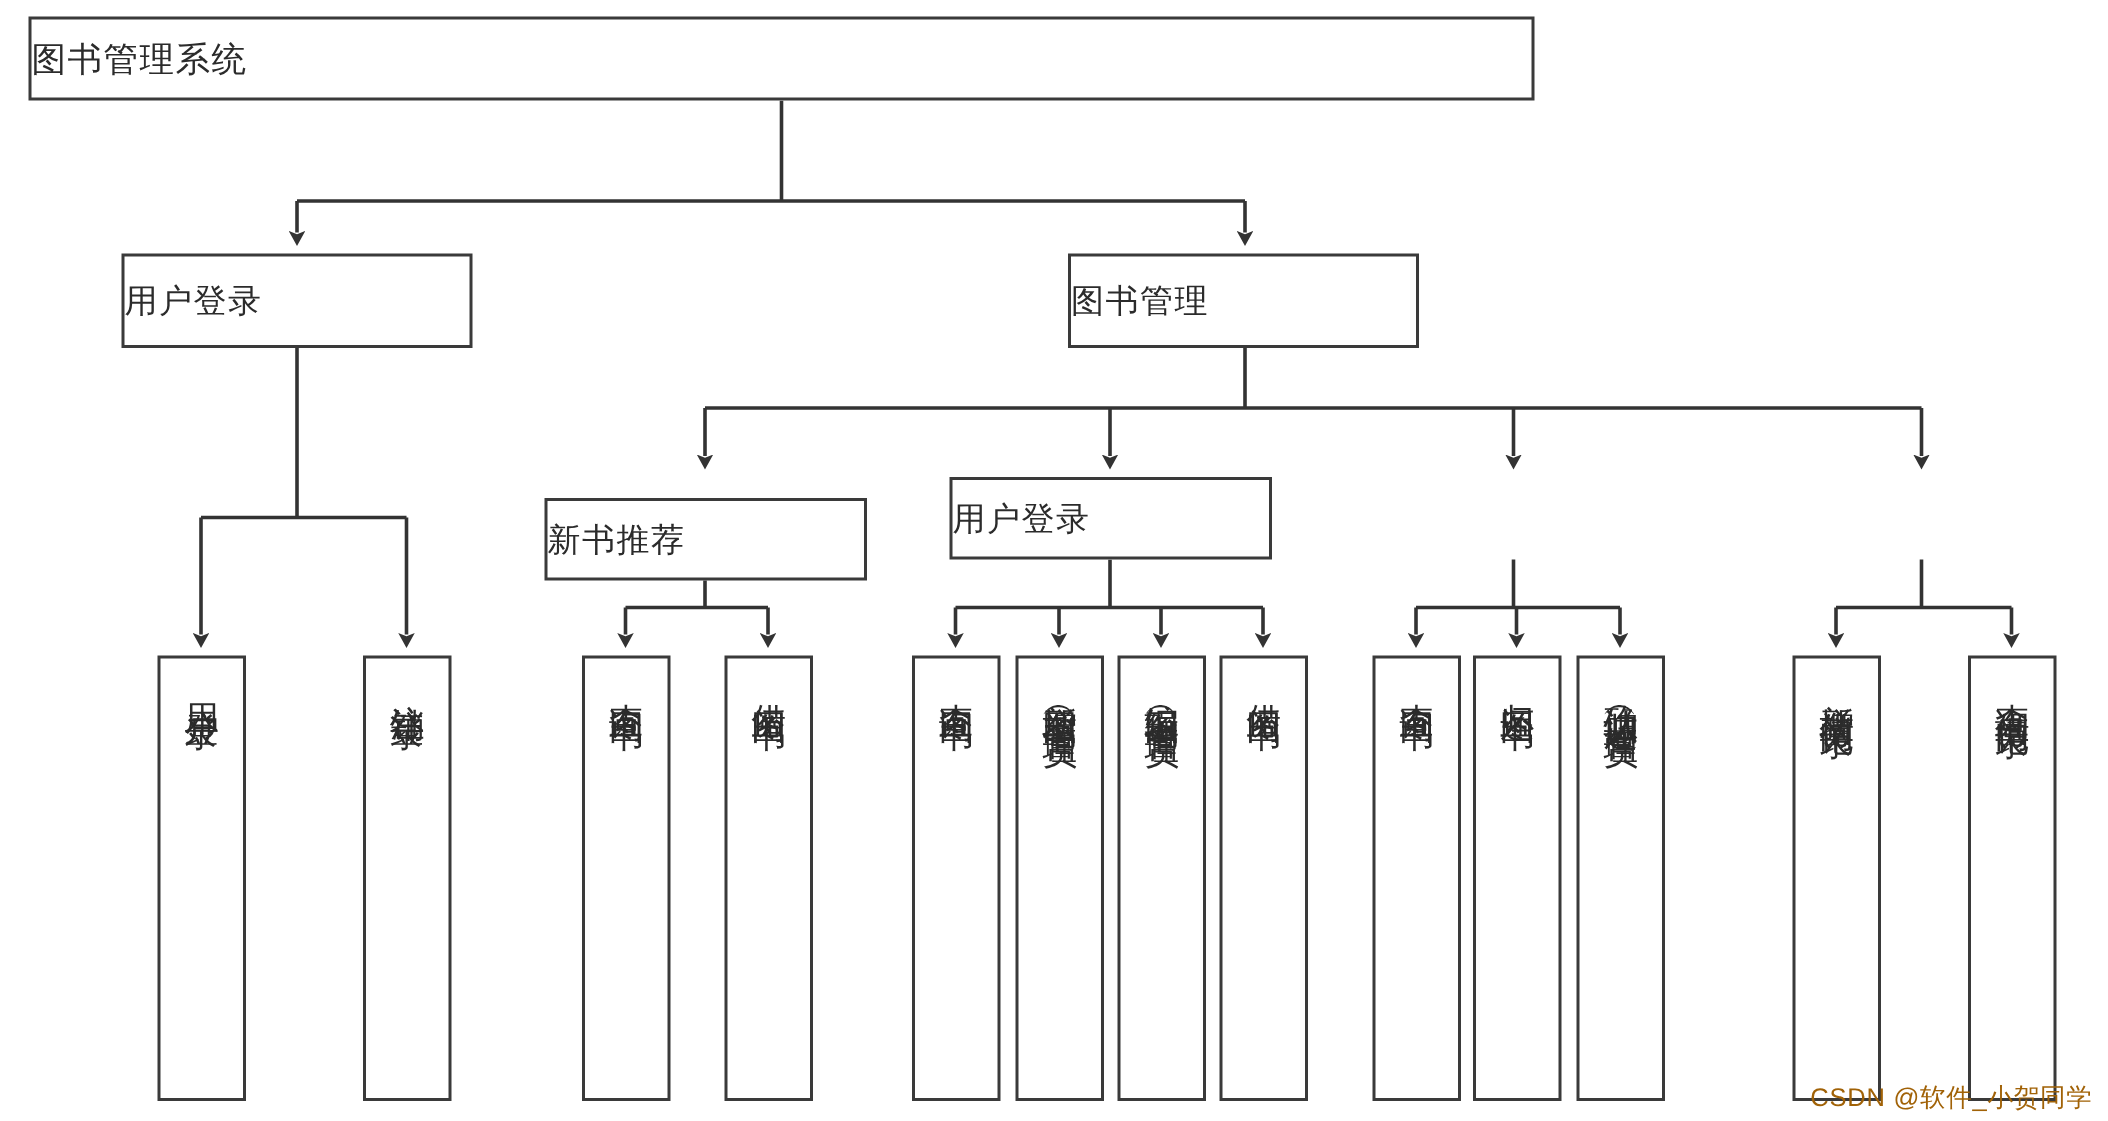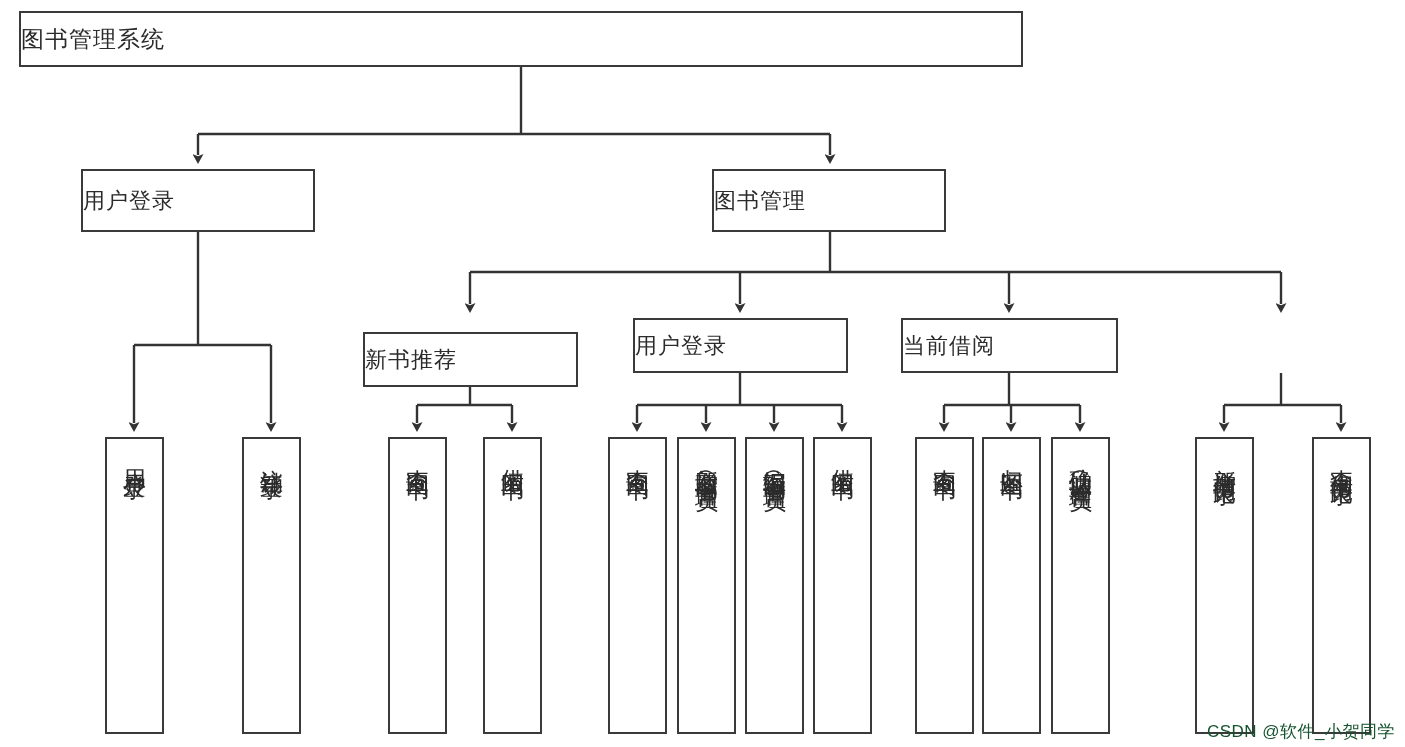--- a/index.html
+++ b/index.html
@@ -61,21 +61,21 @@
     letter-spacing: 3px;
     line-height: 1;
     max-height: 278px;
   }
   
   #watermark {
     position: absolute;
     right: 10px;
     bottom: 4px;
     font-size: 17px;
-    color: #14532d;
+    color: #a16207;
     letter-spacing: 0.5px;
     z-index: 3;
     white-space: nowrap;
   }
 </style>
 </head>
 <body>
 
 <div id="canvas">
 
@@ -142,23 +142,20 @@
   </div>
 
   <div class="node node-h" style="left:363px; top:332px; width:215px; height:55px;">
     <span class="label">新书推荐</span>
   </div>
 
   <div class="node node-h" style="left:633px; top:318px; width:215px; height:55px;">
     <span class="label">用户登录</span>
   </div>
 
-  <div class="node node-h" style="left:901px; top:318px; width:217px; height:55px;">
-    <span class="label">当前借阅</span>
-  </div>
 
 
   <div class="node node-leaf" style="left:105px; top:437px; width:59px; height:297px;">
     <span class="label">用户登录</span>
   </div>
 
   <div class="node node-leaf" style="left:242px; top:437px; width:59px; height:297px;">
     <span class="label">注销登录</span>
   </div>
 

